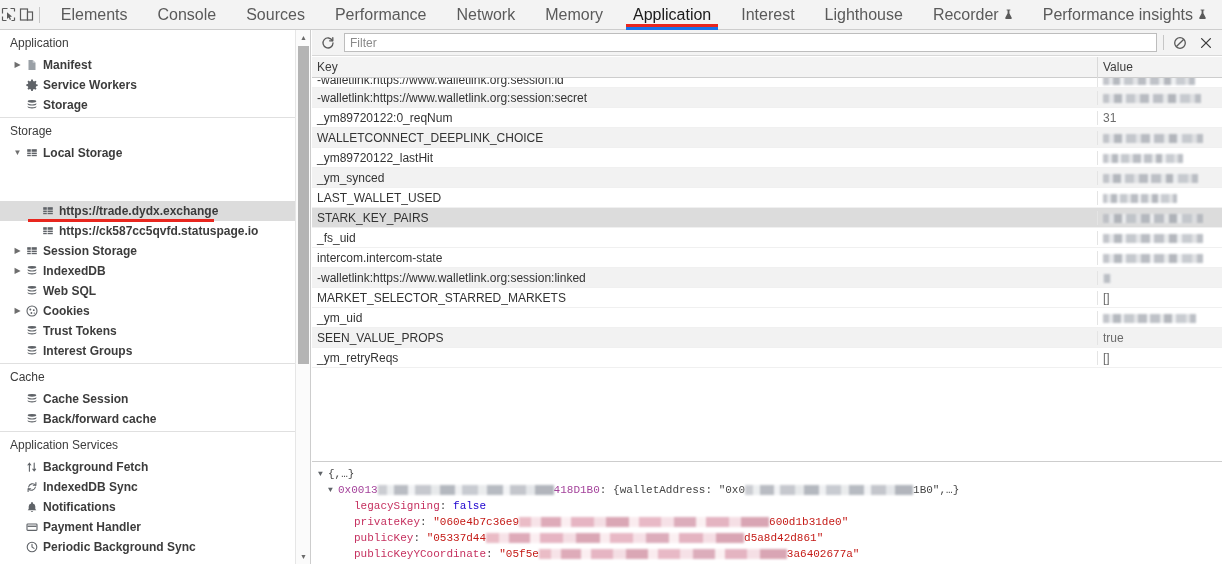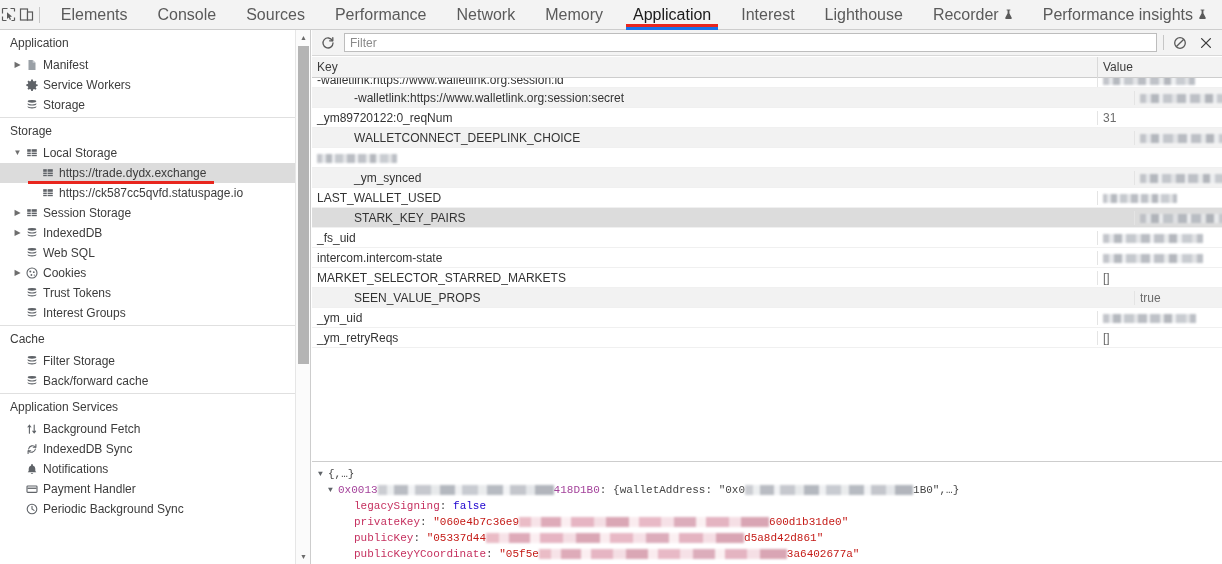--- a/index.html
+++ b/index.html
@@ -73,33 +73,33 @@
   .side-row {
     display: flex; align-items: center;
     height: 20px;
     padding-left: 10px;
     cursor: pointer;
     position: relative;
     white-space: nowrap;
   }
   .side-row.indent1 { padding-left: 12px; }
   .side-row.indent2 { padding-left: 28px; }
-  .side-row.selected { background: #dcdcdc; }
+  .side-row.selected { background: #dcdcdc; margin-top: 38px; }
   .twisty {
     width: 11px; min-width: 11px;
     display: flex; align-items: center; justify-content: center;
     color: #6e6e6e; font-size: 8px; line-height: 1;
   }
   .twisty.spacer { color: transparent; }
   .sicon {
     width: 18px; min-width: 18px;
     display: flex; align-items: center; justify-content: center;
     color: #5f6368;
   }
-  .slabel { font-size: 12px; color: #3c3c3c; padding-left: 2px; }
+  .slabel { font-size: 12px; color: #3c3c3c; padding-left: 2px; font-weight: bold; }
   
   .annot-underline {
     position: absolute; left: 28px; width: 186px; bottom: -1px;
     height: 3px; background: #e8261e;
   }
 
   
   .side-scroll {
     position: absolute; right: 0; top: 0; width: 15px; height: 534px;
     background: #fbfbfb; border-left: 1px solid #e6e6e6;
@@ -168,21 +168,21 @@
   .th-key { width: 786px; border-right: 1px solid #d9d9d9; }
   .th-value { flex: 1; }
 
   .tbody { position: relative; }
   .trow {
     display: flex; height: 20px; align-items: center;
     border-bottom: 1px solid #f0f0f0;
     cursor: pointer;
   }
   .trow.odd { background: #ffffff; }
-  .trow.even { background: #f2f2f2; padding-left: 37px; }
+  .trow.even { background: #f2f2f2; }
   .trow.selected { background: #dcdcdc; justify-content: center; }
   .trow.clipped { height: 10px; align-items: flex-end; overflow: hidden; }
   .td-key {
     width: 786px; min-width: 786px;
     padding-left: 5px;
     font-size: 12px; color: #333;
     white-space: nowrap; overflow: hidden;
     border-right: 1px solid #e4e4e4;
   }
   .td-value {
@@ -468,21 +468,21 @@
       <div class="side-section-title">Cache</div>
       <div class="side-row indent1">
         <span class="twisty spacer">▶</span>
         <span class="sicon">
           <svg width="12" height="12" viewBox="0 0 12 12">
             <ellipse cx="6" cy="2.3" rx="4.3" ry="1.4" fill="#5f6368"></ellipse>
             <path d="M1.7 4.1c0 .77 1.93 1.4 4.3 1.4s4.3-.63 4.3-1.4v1.1c0 .77-1.93 1.4-4.3 1.4s-4.3-.63-4.3-1.4z" fill="#5f6368"></path>
             <path d="M1.7 6.9c0 .77 1.93 1.4 4.3 1.4s4.3-.63 4.3-1.4V8c0 .77-1.93 1.4-4.3 1.4S1.7 8.77 1.7 8z" fill="#5f6368"></path>
           </svg>
         </span>
-        <span class="slabel">Filter Storage</span>
+        <span class="slabel">Cache Session</span>
       </div>
       <div class="side-row indent1">
         <span class="twisty spacer">▶</span>
         <span class="sicon">
           <svg width="12" height="12" viewBox="0 0 12 12">
             <ellipse cx="6" cy="2.3" rx="4.3" ry="1.4" fill="#5f6368"></ellipse>
             <path d="M1.7 4.1c0 .77 1.93 1.4 4.3 1.4s4.3-.63 4.3-1.4v1.1c0 .77-1.93 1.4-4.3 1.4s-4.3-.63-4.3-1.4z" fill="#5f6368"></path>
             <path d="M1.7 6.9c0 .77 1.93 1.4 4.3 1.4s4.3-.63 4.3-1.4V8c0 .77-1.93 1.4-4.3 1.4S1.7 8.77 1.7 8z" fill="#5f6368"></path>
           </svg>
         </span>
@@ -589,20 +589,21 @@
         </div>
         <div class="trow odd">
           <div class="td-key">_ym89720122:0_reqNum</div>
           <div class="td-value"><span class="valtext">31</span></div>
         </div>
         <div class="trow even">
           <div class="td-key">WALLETCONNECT_DEEPLINK_CHOICE</div>
           <div class="td-value"><span class="redact" style="width:100px"></span></div>
         </div>
         <div class="trow odd">
+          <div class="td-key">_ym89720122_lastHit</div>
           <div class="td-value"><span class="redact" style="width:80px"></span></div>
         </div>
         <div class="trow even">
           <div class="td-key">_ym_synced</div>
           <div class="td-value"><span class="redact" style="width:95px"></span></div>
         </div>
         <div class="trow odd">
           <div class="td-key">LAST_WALLET_USED</div>
           <div class="td-value"><span class="redact" style="width:74px"></span></div>
         </div>
@@ -611,31 +612,35 @@
           <div class="td-value"><span class="redact" style="width:100px"></span></div>
         </div>
         <div class="trow odd">
           <div class="td-key">_fs_uid</div>
           <div class="td-value"><span class="redact" style="width:100px"></span></div>
         </div>
         <div class="trow odd">
           <div class="td-key">intercom.intercom-state</div>
           <div class="td-value"><span class="redact" style="width:100px"></span></div>
         </div>
+        <div class="trow even">
+          <div class="td-key">-walletlink:https://www.walletlink.org:session:linked</div>
+          <div class="td-value"><span class="redact" style="width:8px"></span></div>
+        </div>
         <div class="trow odd">
           <div class="td-key">MARKET_SELECTOR_STARRED_MARKETS</div>
           <div class="td-value"><span class="valtext">[]</span></div>
+        </div>
+        <div class="trow odd">
+          <div class="td-key">_ym_uid</div>
+          <div class="td-value"><span class="redact" style="width:93px"></span></div>
         </div>
         <div class="trow even">
           <div class="td-key">SEEN_VALUE_PROPS</div>
           <div class="td-value"><span class="valtext">true</span></div>
-        </div>
-        <div class="trow odd">
-          <div class="td-key">_ym_uid</div>
-          <div class="td-value"><span class="redact" style="width:93px"></span></div>
         </div>
         <div class="trow odd">
           <div class="td-key">_ym_retryReqs</div>
           <div class="td-value"><span class="valtext">[]</span></div>
         </div>
       </div>
   </div>
 
   <div class="preview">
     <div id="preview-host">

